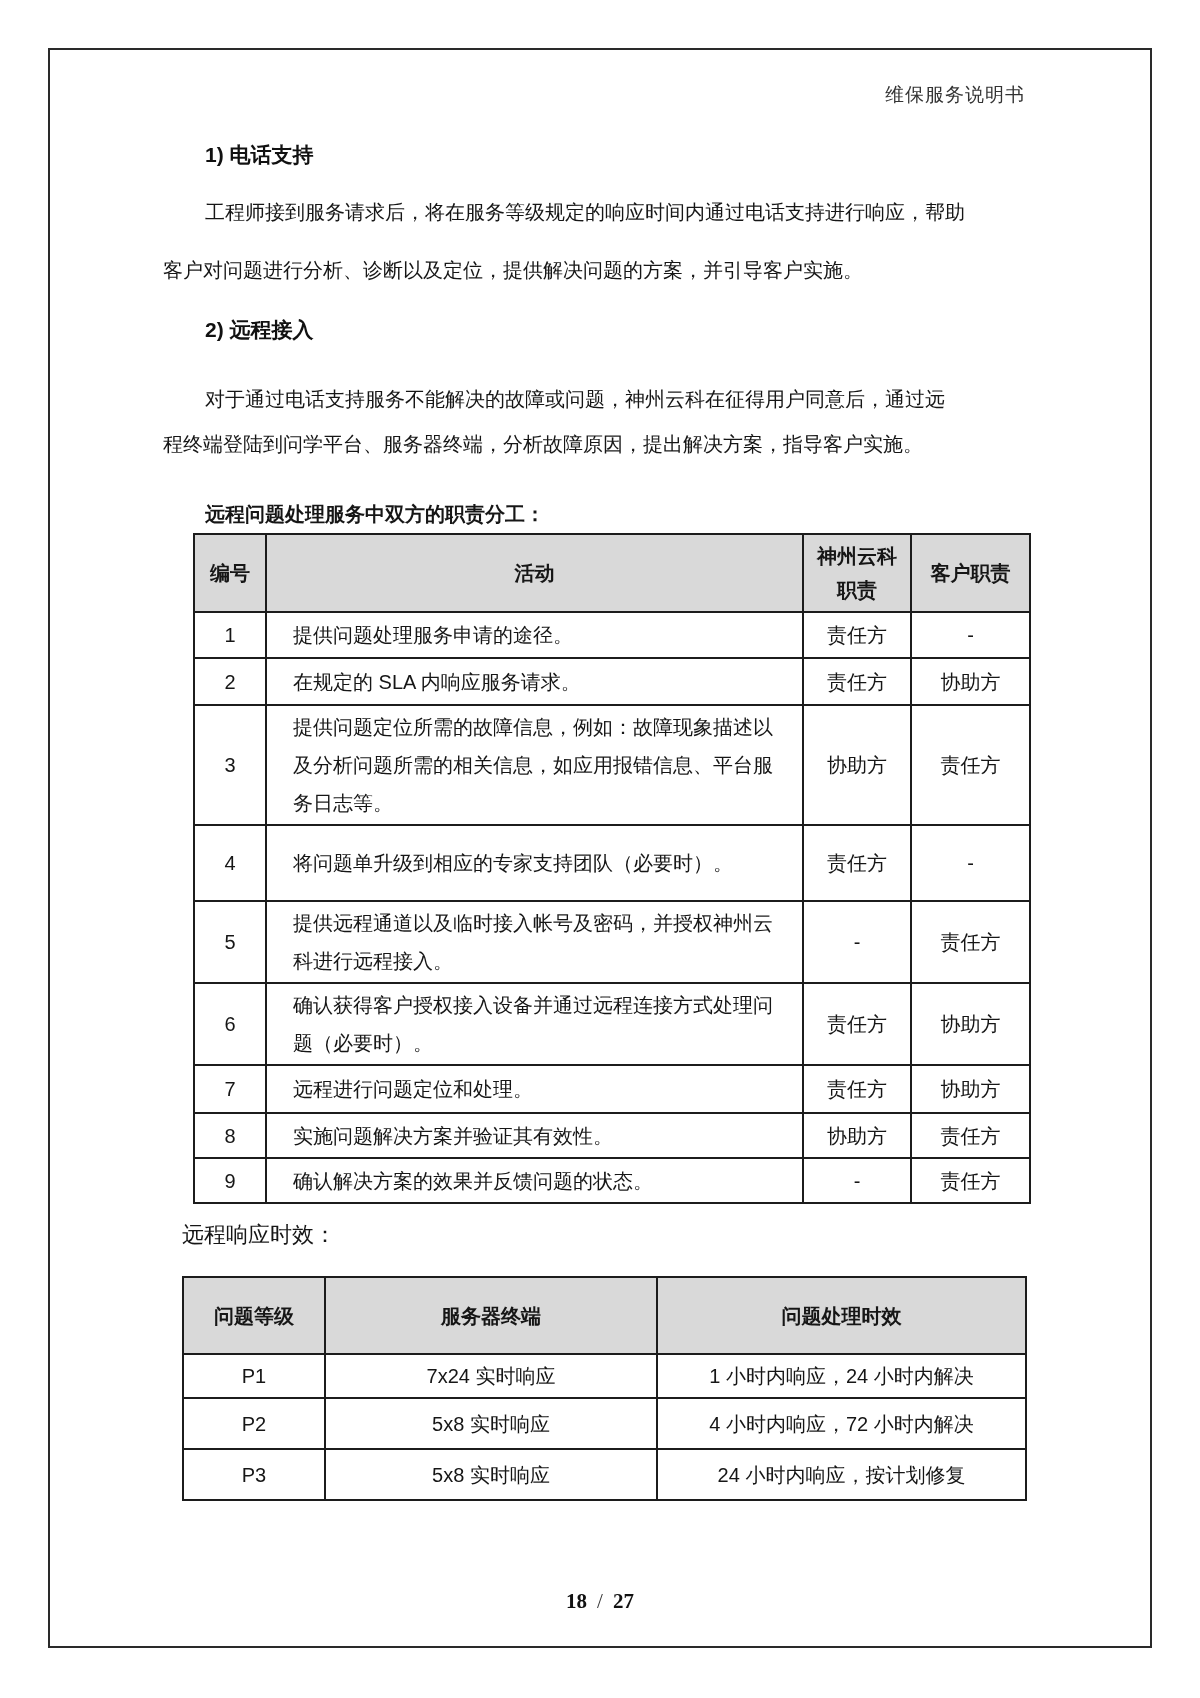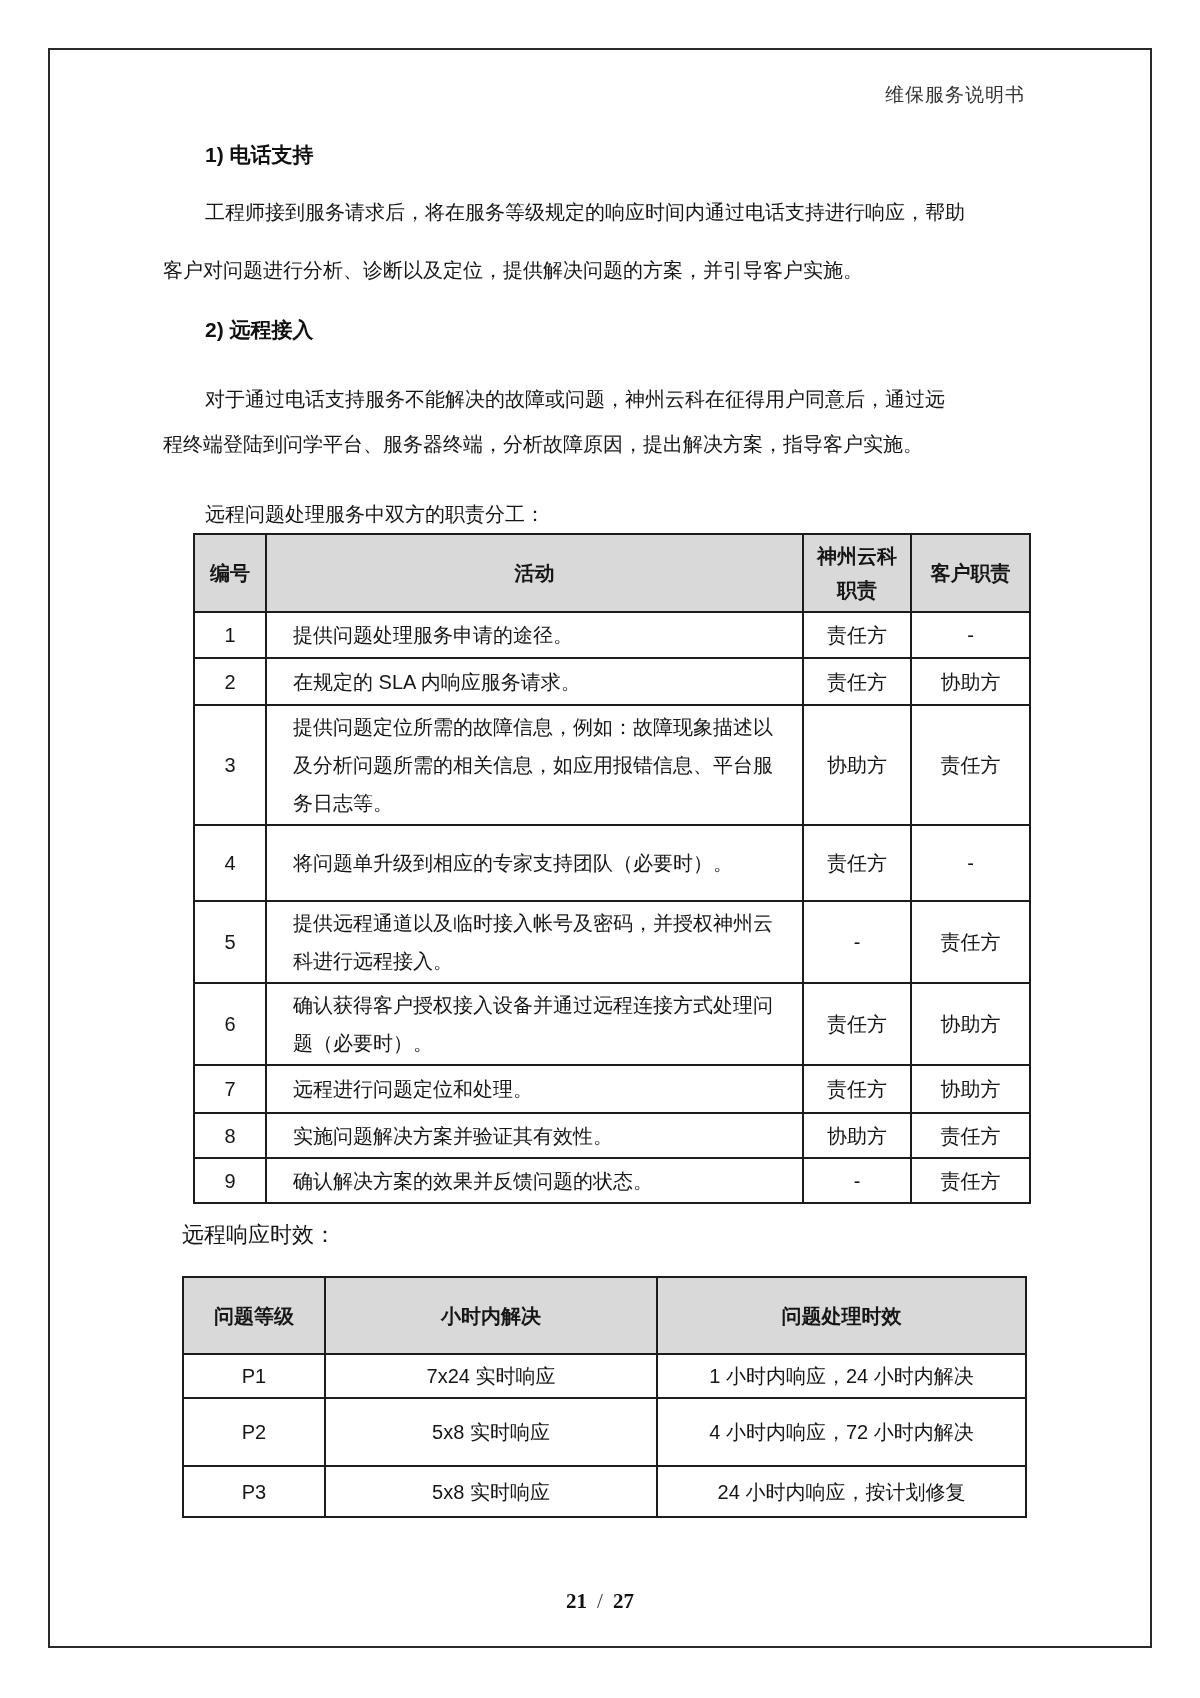--- a/index.html
+++ b/index.html
@@ -17,21 +17,21 @@
     font-family:"Liberation Serif","DejaVu Serif",serif;
     font-size:19px;color:#333333;letter-spacing:1px;white-space:nowrap;
   }
   .sec-heading{
     position:absolute;font-size:21px;font-weight:700;color:#111111;white-space:nowrap;
   }
   .para-line{
     position:absolute;font-size:20px;font-weight:400;color:#161616;white-space:nowrap;
   }
   .intro-line{
-    position:absolute;left:205px;top:501px;font-size:20px;white-space:nowrap;
+    position:absolute;left:205px;top:501px;font-size:20px;white-space:nowrap;font-weight:bold;
   }
   .sla-heading{
     position:absolute;left:182px;top:1220px;font-size:22px;white-space:nowrap;
   }
   table{border-collapse:collapse;table-layout:fixed;}
   .tbl{position:absolute;background:#ffffff;border-radius:11px;}
   .tbl th,.tbl td{
     border:2px solid #1c1c1c;font-size:20px;color:#161616;
     vertical-align:middle;padding:2px 6px;box-sizing:border-box;
   }
@@ -146,39 +146,39 @@
 
   <table class="tbl" id="sla-table">
     <colgroup>
         <col style="width:142px">
         <col style="width:332px">
         <col style="width:369px">
       </colgroup>
     <thead>
       <tr>
         <th>问题等级</th>
-        <th>小时内解决</th>
+        <th>服务器终端</th>
         <th>问题处理时效</th>
       </tr>
     </thead>
     <tbody>
       <tr style="height:35px">
         <td>P1</td>
         <td>7x24 实时响应</td>
         <td>1 小时内响应，24 小时内解决</td>
       </tr>
-      <tr style="height:68px">
+      <tr style="height:51px">
         <td>P2</td>
         <td>5x8 实时响应</td>
         <td>4 小时内响应，72 小时内解决</td>
       </tr>
       <tr style="height:51px">
         <td>P3</td>
         <td>5x8 实时响应</td>
         <td>24 小时内响应，按计划修复</td>
       </tr>
     </tbody>
   </table>
 
   <div class="footer">
-    <span class="num">21</span><span class="sep">/</span><span class="num">27</span>
+    <span class="num">18</span><span class="sep">/</span><span class="num">27</span>
   </div>
 </div>
 
 </body></html>

